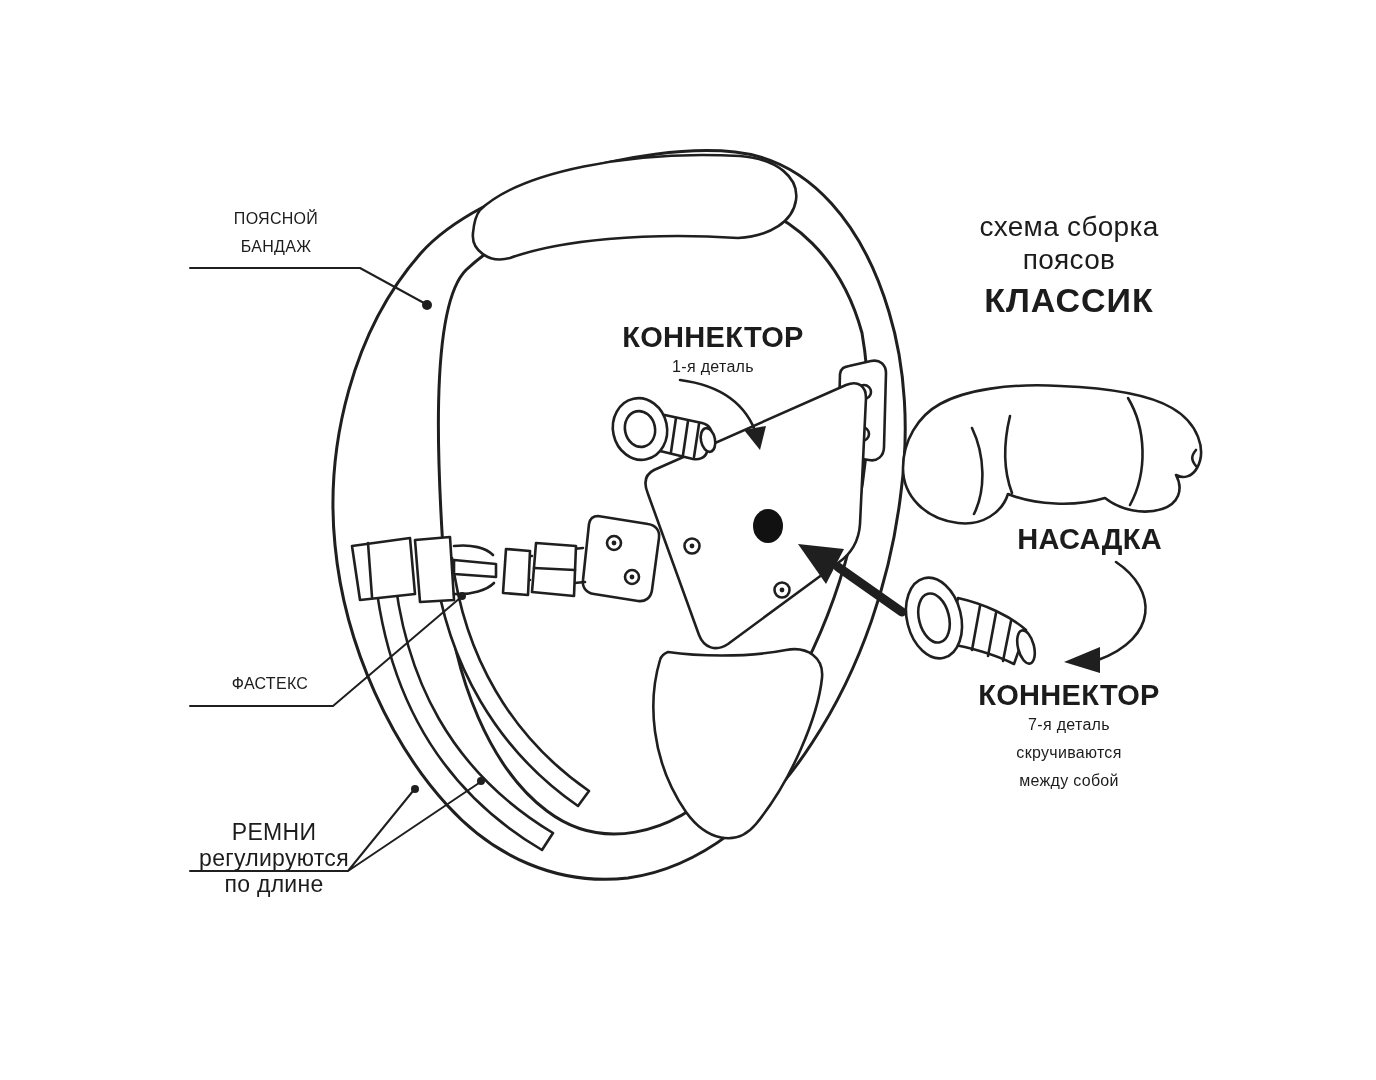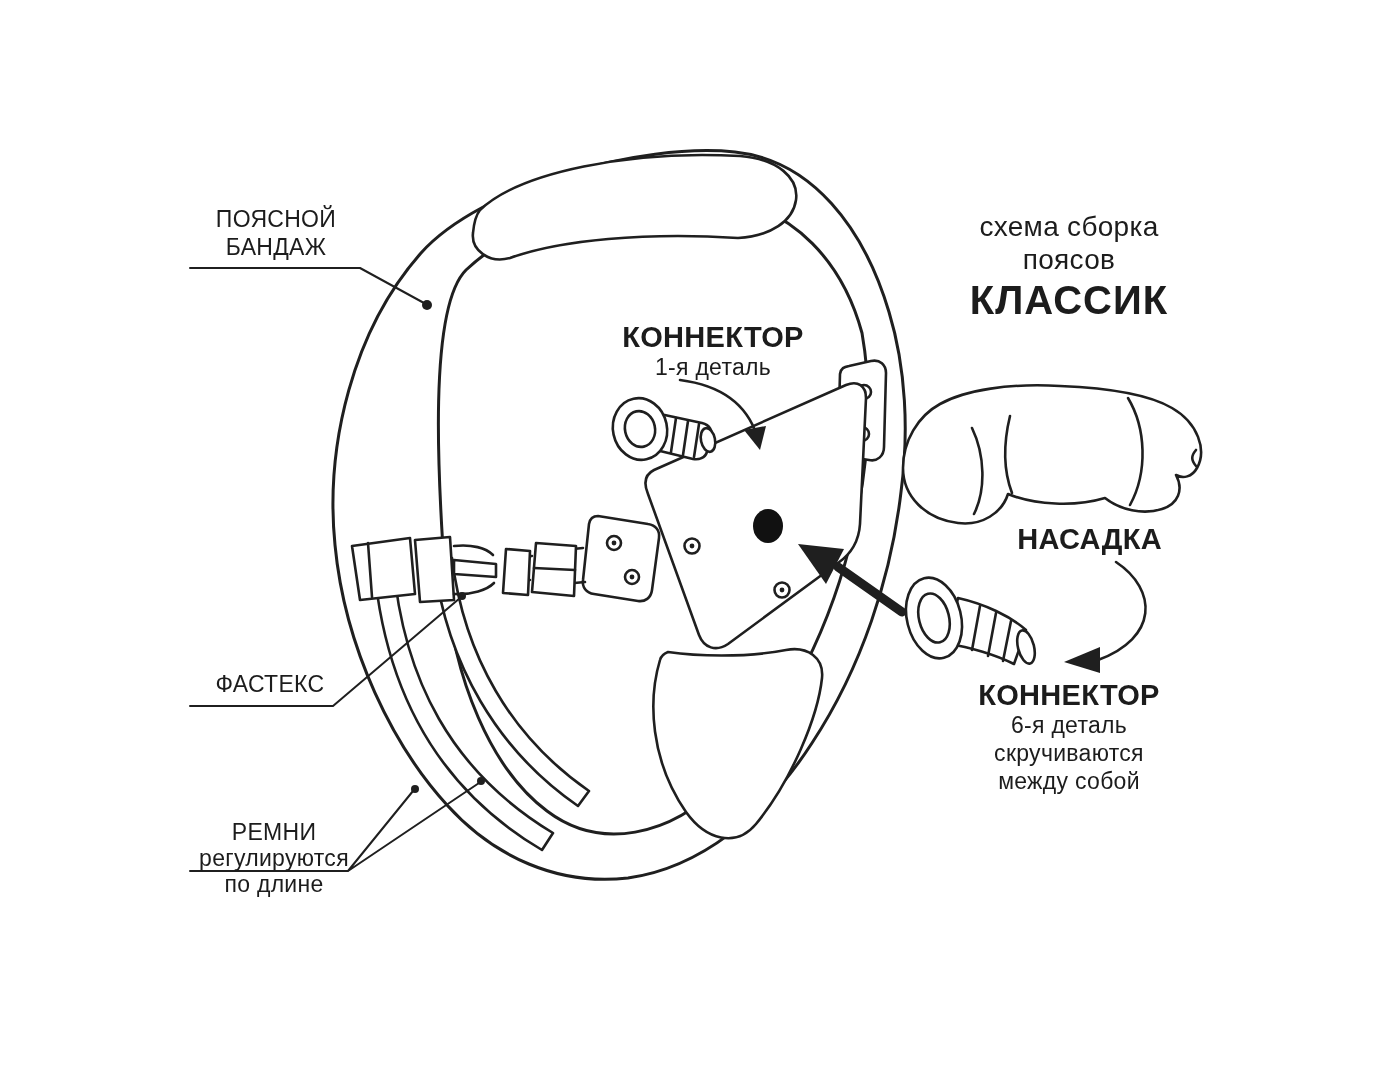--- a/index.html
+++ b/index.html
@@ -7,24 +7,24 @@
     position:relative;
     width:1376px;height:1080px;
     background:#ffffff;
     overflow:hidden;
     font-family:"Liberation Sans", sans-serif;
     color:#1c1c1c;
   }
   .art{position:absolute;left:0;top:0;width:1376px;height:1080px;}
   .label{position:absolute;color:#1c1c1c;letter-spacing:0.3px;}
   .center{text-align:center;}
-  .t-small{font-size:23px;line-height:28px;font-weight:400;}
+  .t-small{font-size:16px;line-height:28px;font-weight:400;}
   .t-bold{font-size:29px;line-height:31px;font-weight:700;}
   .title-line{font-size:28px;line-height:33px;font-weight:400;}
-  .title-big{font-size:40px;line-height:48px;font-weight:700;letter-spacing:1px;text-align:center;}
+  .title-big{font-size:34px;line-height:48px;font-weight:700;letter-spacing:1px;text-align:center;}
   .lbl-waistband{left:190px;top:205px;width:172px;}
   .lbl-title{left:930px;top:210px;width:278px;}
   .lbl-connector1{left:600px;top:322px;width:226px;}
   .lbl-attachment{left:962px;top:524px;width:200px;text-align:right;}
   .lbl-connector2{left:930px;top:680px;width:278px;}
   .lbl-fastex{left:190px;top:670px;width:160px;text-align:center;}
   .lbl-straps{left:188px;top:787px;width:172px;font-size:23px;line-height:26px;margin-top:32px;}
 </style>
 </head>
 <body>
@@ -153,21 +153,21 @@
     <div class="t-bold">КОННЕКТОР</div>
     <div class="t-small">1-я деталь</div>
   </div>
 
   <div class="label lbl-attachment center t-bold">
     <div>НАСАДКА</div>
   </div>
 
   <div class="label lbl-connector2 center">
     <div class="t-bold">КОННЕКТОР</div>
-    <div class="t-small">6-я деталь</div>
+    <div class="t-small">7-я деталь</div>
     <div class="t-small">скручиваются</div>
     <div class="t-small">между собой</div>
   </div>
 
   <div class="label lbl-fastex center t-small">
     <div>ФАСТЕКС</div>
   </div>
 
   <div class="label lbl-straps center">
     <div>РЕМНИ</div>

